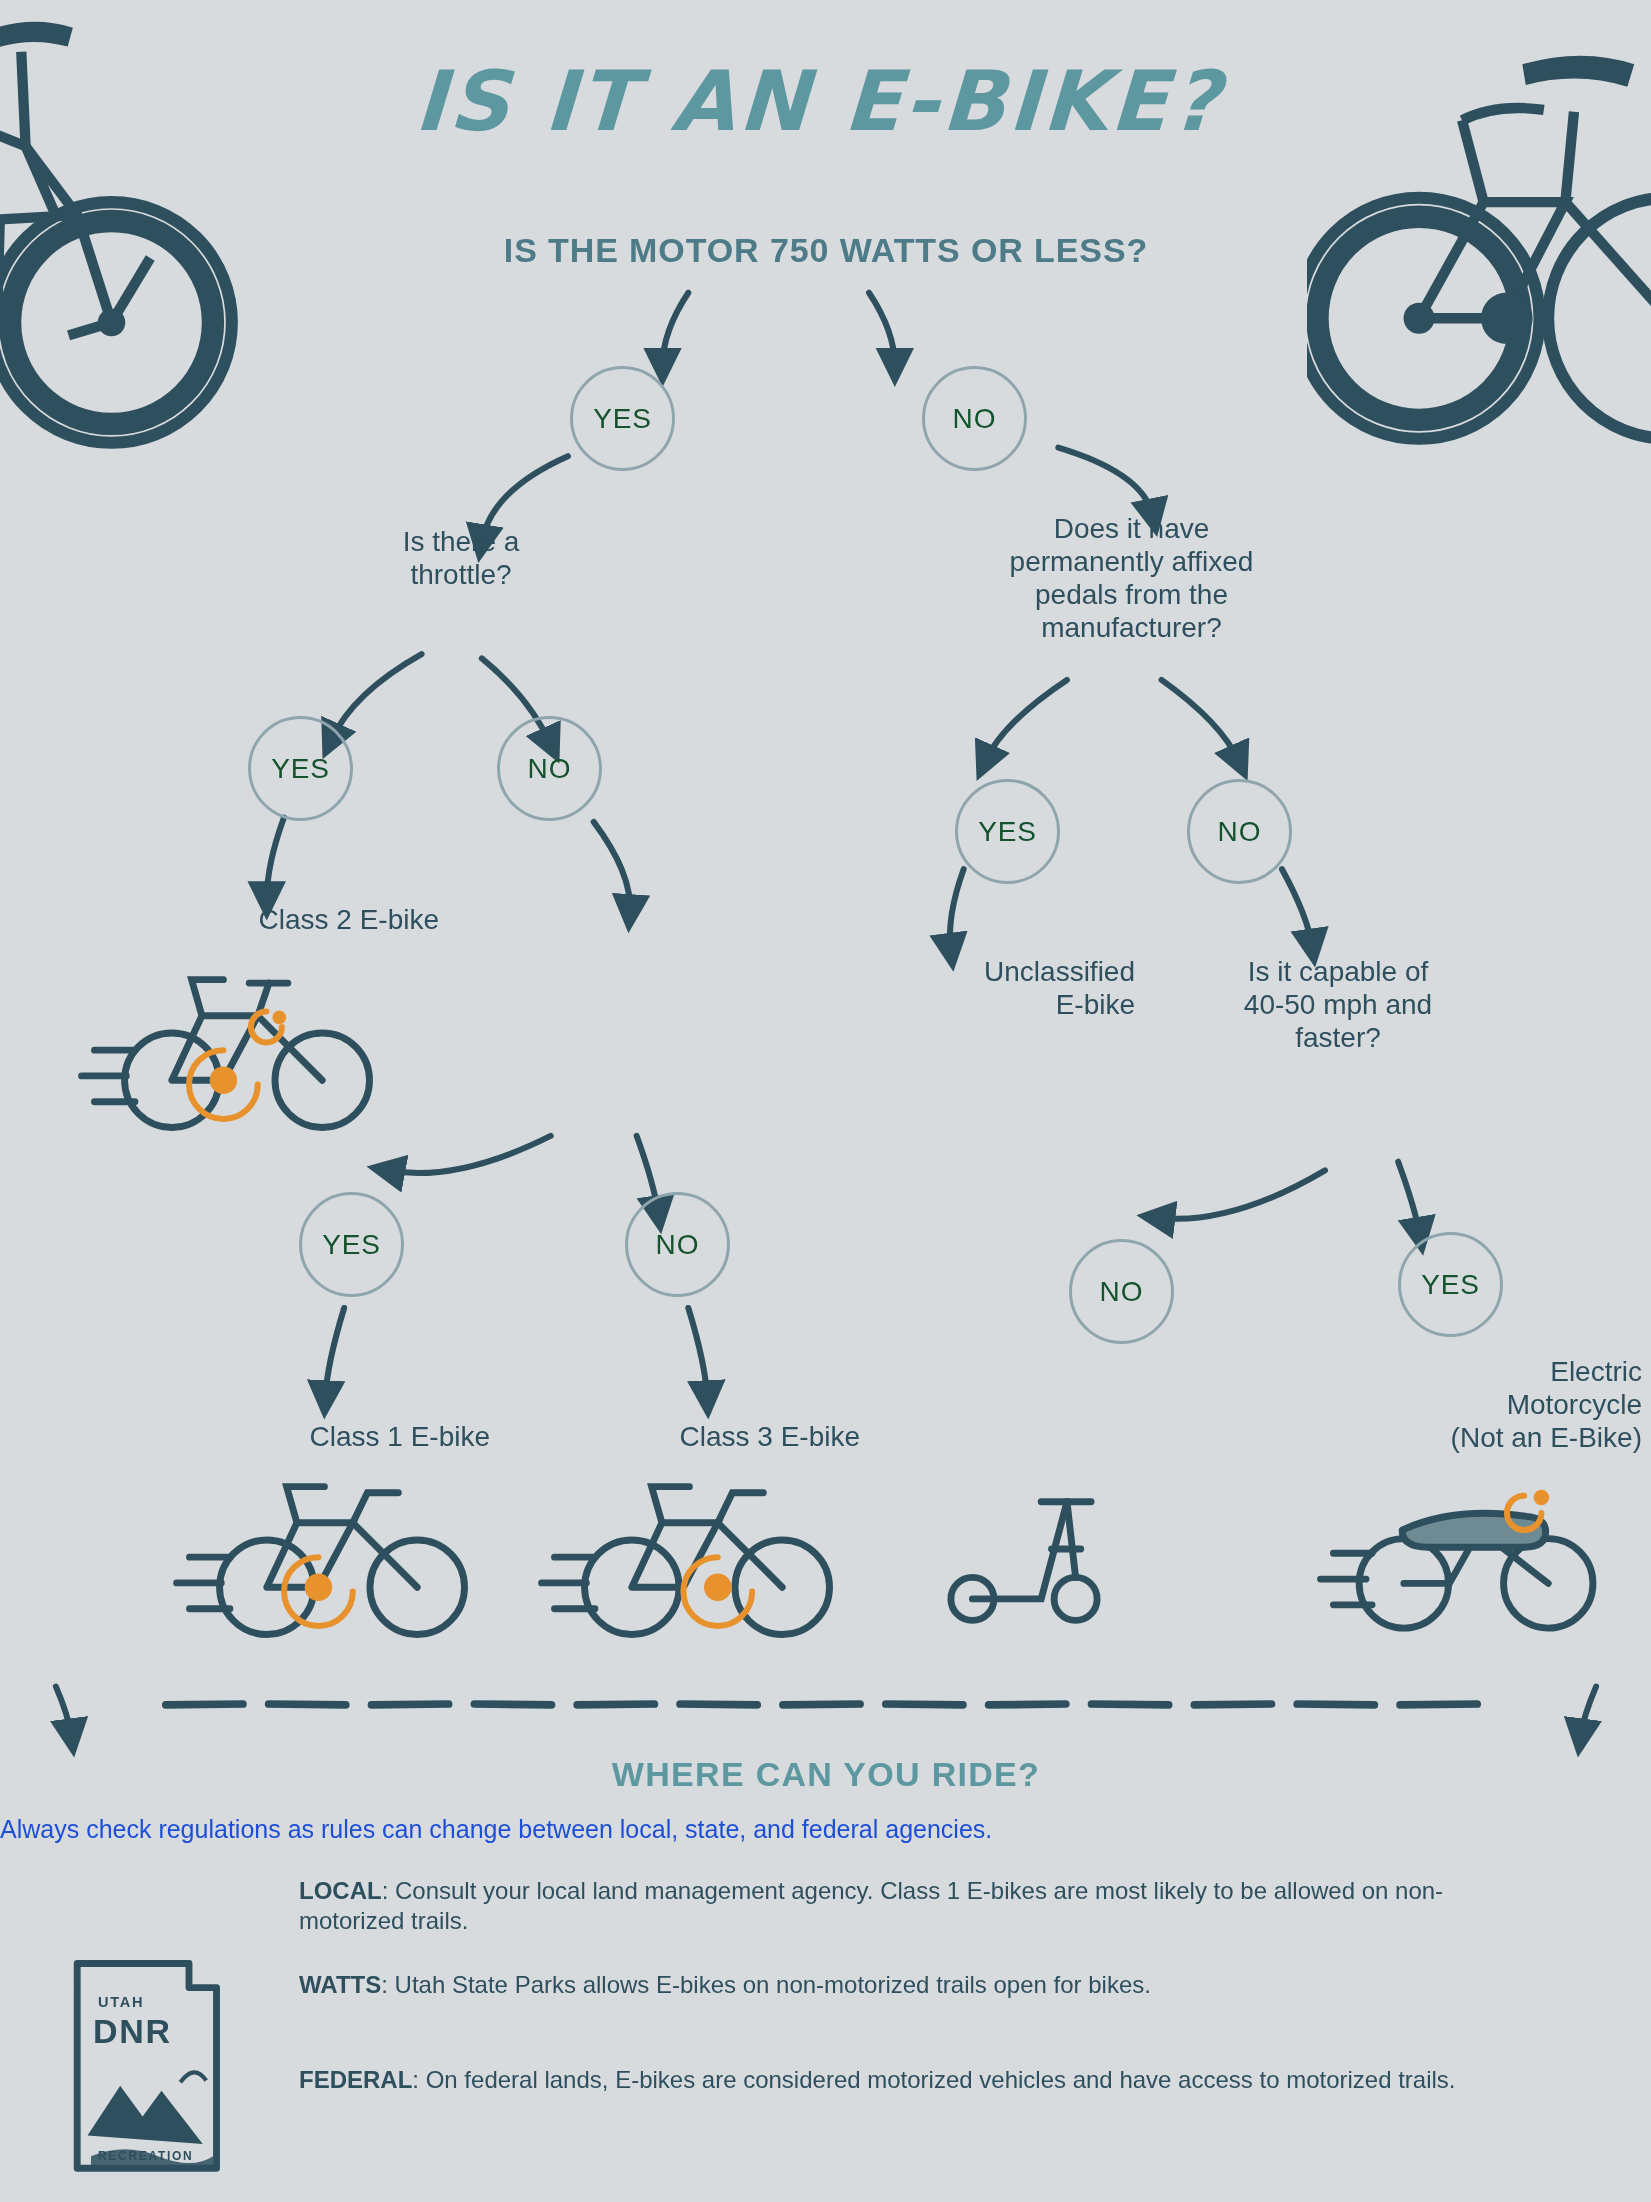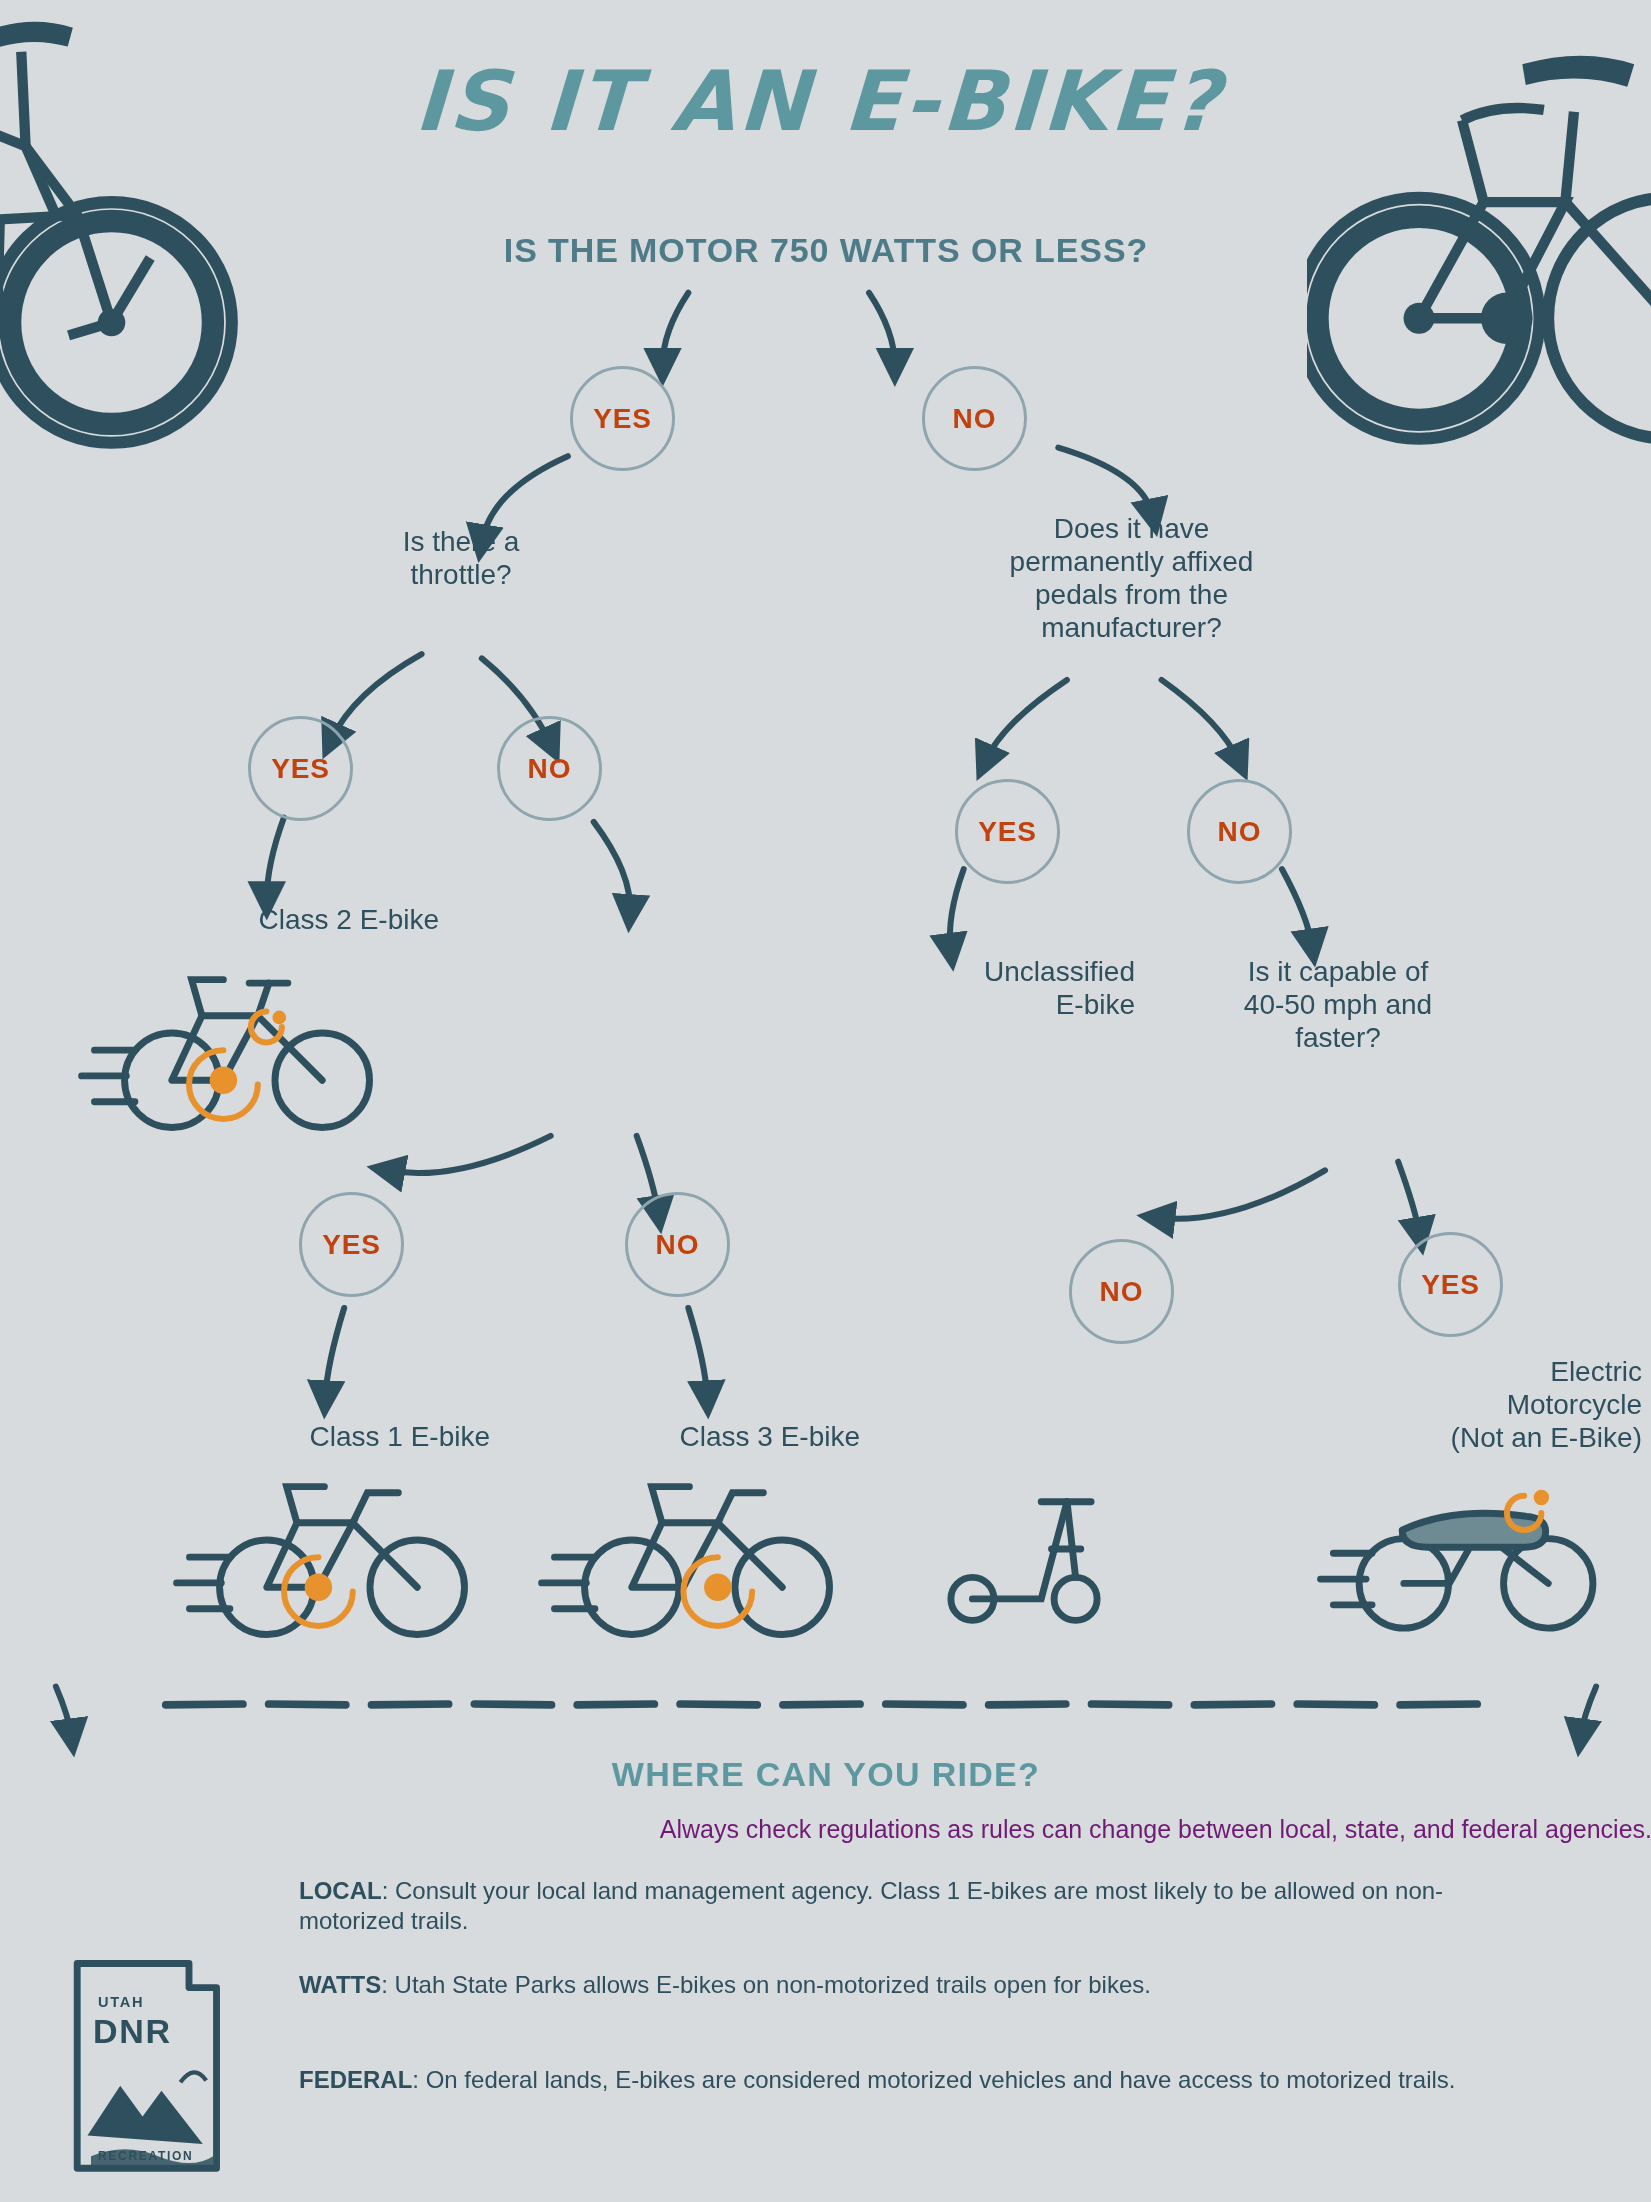--- a/index.html
+++ b/index.html
@@ -44,22 +44,22 @@
   
   .corner-bike { opacity: 1; }
 
   
   .circle {
     border-radius: 50%;
     border: 3.4px solid #8fa5ae;
     display: flex;
     align-items: center;
     justify-content: center;
-    font-weight: bold;
-    color: #c2410c;
+    font-weight: normal;
+    color: #14532d;
     font-size: 28px;
     background: transparent;
     letter-spacing: 0.9px;
   }
   .q {
     text-align: center;
     font-size: 28px;
     line-height: 1.18;
     color: #2e4f5e;
   }
@@ -77,23 +77,23 @@
   #footer-title {
     left: 0; right: 0; top: 1755px;
     text-align: center;
     font-size: 34px;
     font-weight: bold;
     letter-spacing: 1.3px;
     color: #5d97a0;
   }
   #footer-note {
     left: 0; right: 0; top: 1815px;
-    text-align: right;
+    text-align: left;
     font-size: 25px;
-    color: #701a75;
+    color: #1d4ed8;
   }
   .foot-p {
     font-size: 24px;
     line-height: 1.25;
     color: #2e4f5e;
     left: 299px;
     width: 1179px;
   }
   .foot-p b { font-weight: bold; }
 

